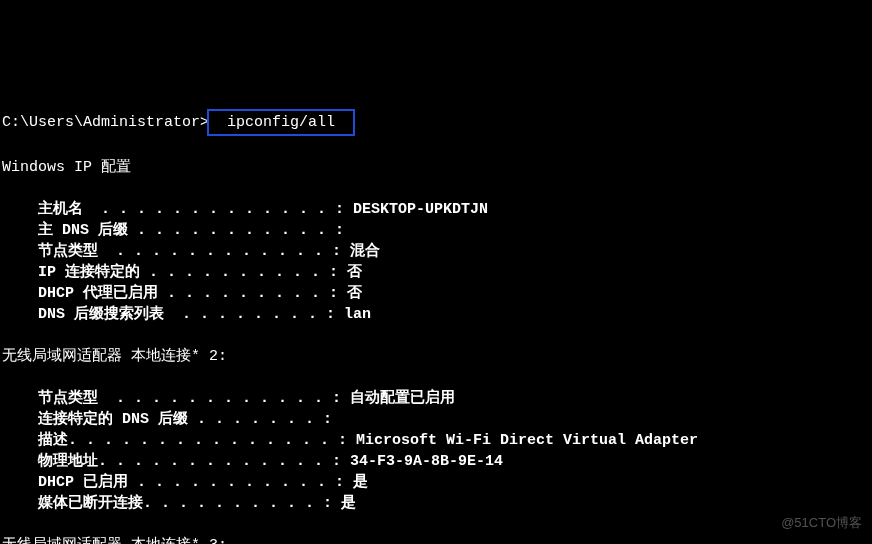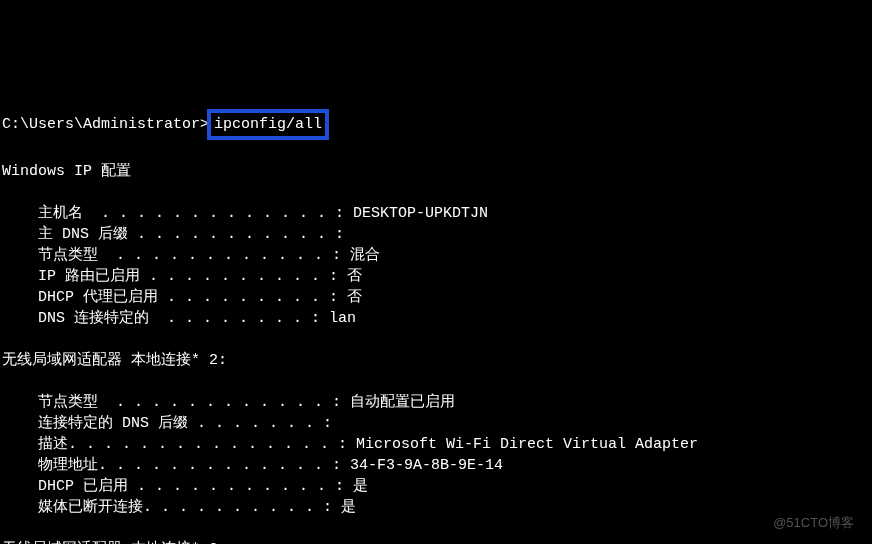--- a/index.html
+++ b/index.html
@@ -17,57 +17,58 @@
       line-height: 1.4;
       padding: 4px 0 0 2px;
       overflow: hidden;
       position: relative;
       white-space: pre;
     }
     .prompt-line {
       display: inline;
     }
     .highlight-box {
-      border: 4px solid #1d4ed8;
-      padding: 1px 3px;
+      border: 2px solid #1d4ed8;
+      padding: 1px 18px;
       display: inline-block;
       margin-left: -2px;
     }
     .section-title {
       margin-top: 20px;
     }
     .watermark {
       position: absolute;
       bottom: 12px;
-      right: 18px;
+      right: 10px;
       color: #888;
       font-size: 13px;
       opacity: 0.6;
       font-family: Arial, sans-serif;
     }
     .indent {
       padding-left: 36px;
+      font-weight: bold;
     }
   </style>
 </head>
 <body>
 
 
 
 <div>
 <span class="prompt-line">C:\Users\Administrator&gt;</span><span class="highlight-box">ipconfig/all</span>
 
 <span class="section-title">Windows IP 配置</span>
 
 <span class="indent"><span>主机名  . . . . . . . . . . . . . :</span><span> DESKTOP-UPKDTJN</span></span>
 <span class="indent"><span>主 DNS 后缀 . . . . . . . . . . . :</span><span></span></span>
 <span class="indent"><span>节点类型  . . . . . . . . . . . . :</span><span> 混合</span></span>
-<span class="indent"><span>IP 路由已启用 . . . . . . . . . . :</span><span> 否</span></span>
+<span class="indent"><span>IP 连接特定的 . . . . . . . . . . :</span><span> 否</span></span>
 <span class="indent"><span>DHCP 代理已启用 . . . . . . . . . :</span><span> 否</span></span>
-<span class="indent"><span>DNS 连接特定的  . . . . . . . . :</span><span> lan</span></span>
+<span class="indent"><span>DNS 后缀搜索列表  . . . . . . . . :</span><span> lan</span></span>
 
 <span>无线局域网适配器 本地连接* 2:</span>
 
 <span class="indent"><span>节点类型  . . . . . . . . . . . . :</span><span> 自动配置已启用</span></span>
 <span class="indent"><span>连接特定的 DNS 后缀 . . . . . . . :</span><span></span></span>
 <span class="indent"><span>描述. . . . . . . . . . . . . . . :</span><span> Microsoft Wi-Fi Direct Virtual Adapter</span></span>
 <span class="indent"><span>物理地址. . . . . . . . . . . . . :</span><span> 34-F3-9A-8B-9E-14</span></span>
 <span class="indent"><span>DHCP 已启用 . . . . . . . . . . . :</span><span> 是</span></span>
 <span class="indent"><span>媒体已断开连接. . . . . . . . . . :</span><span> 是</span></span>
 

